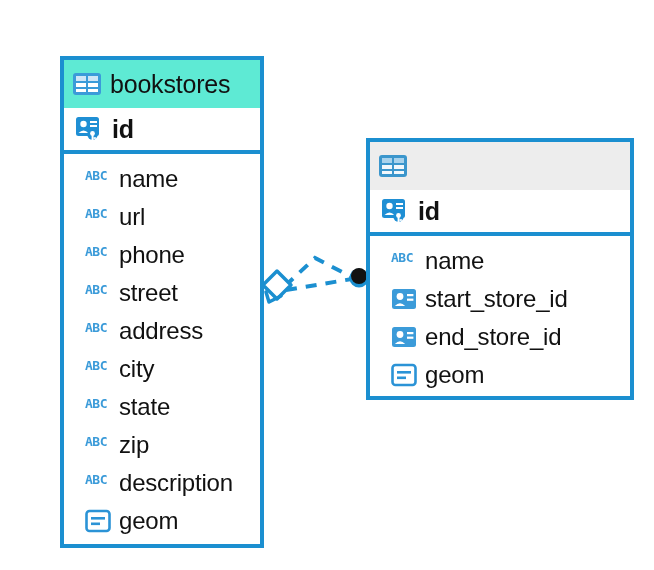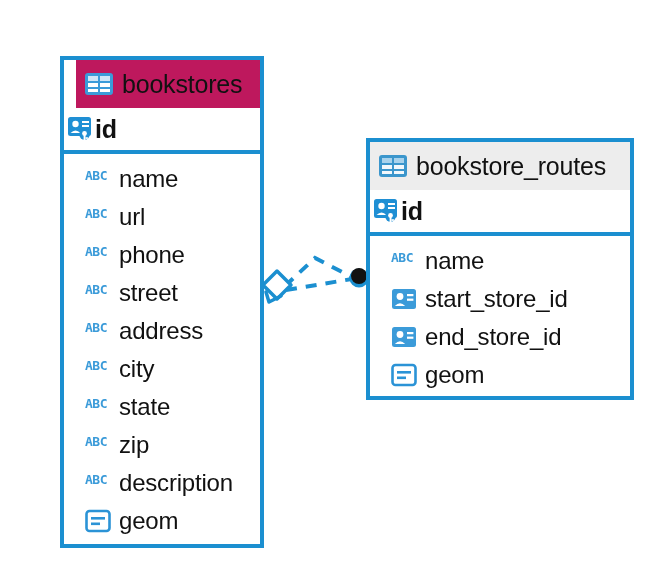--- a/index.html
+++ b/index.html
@@ -45,35 +45,36 @@
   }
 
   .entity-header {
     box-sizing: border-box;
     display: flex;
     align-items: center;
     gap: 9px;
     padding: 0 9px;
     height: 48px;
   }
-  .entity-header.accent { background: #be185d; margin-left: 12px; }
+  .entity-header.accent { background: #5eead4; }
   .entity-header.neutral { background: #ededed; }
 
   .entity-title {
     font-size: 25px;
     color: #111111;
     letter-spacing: -0.2px;
     white-space: nowrap;
   }
 
   .pk-row {
     box-sizing: border-box;
     display: flex;
     align-items: center;
-    padding: 0 3px;
+    gap: 9px;
+    padding: 0 11px;
     height: 46px;
     border-bottom: 4px solid #1b8fd0;
     background: #ffffff;
   }
   .pk-row .field-label {
     font-size: 25px;
     font-weight: bold;
     color: #111111;
   }
 
@@ -245,21 +246,20 @@
         <svg viewBox="0 0 28 22">
           <rect x="0" y="0" width="28" height="22" rx="3" fill="#3b96cc"></rect>
           <rect x="3" y="3" width="10" height="5" fill="#a8d2ec"></rect>
           <rect x="15" y="3" width="10" height="5" fill="#a8d2ec"></rect>
           <rect x="3" y="10" width="10" height="4" fill="#f2f8fc"></rect>
           <rect x="15" y="10" width="10" height="4" fill="#f2f8fc"></rect>
           <rect x="3" y="16" width="10" height="3" fill="#f2f8fc"></rect>
           <rect x="15" y="16" width="10" height="3" fill="#f2f8fc"></rect>
         </svg>
       </span>
-      <span class="entity-title">bookstore_routes</span>
     </div>
 
     <div class="pk-row">
       <span class="icon icon-key">
         <svg viewBox="0 0 28 28">
           <rect x="1" y="2" width="23" height="19" rx="2.5" fill="#1f8fd4"></rect>
           <circle cx="8.5" cy="9" r="3.2" fill="#ffffff"></circle>
           <path d="M 3.5 18 q 5 -5 10 0 z" fill="#ffffff"></path>
           <rect x="15" y="6" width="7" height="2" fill="#ffffff"></rect>
           <rect x="15" y="10" width="7" height="2" fill="#ffffff"></rect>

